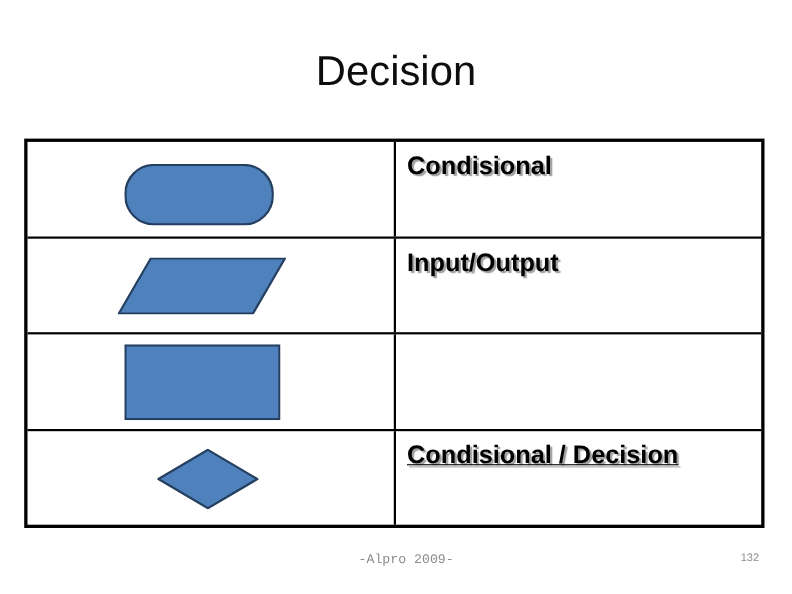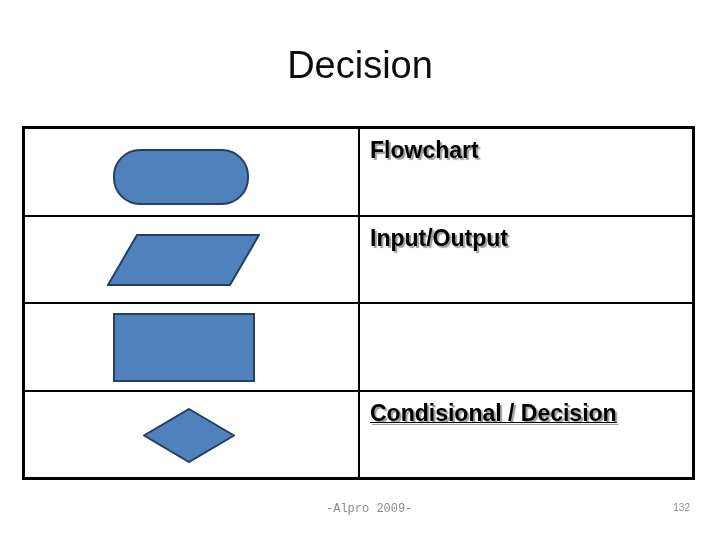--- a/index.html
+++ b/index.html
@@ -100,21 +100,21 @@
 
 <div class="symbol-table">
 
   <div class="table-row">
     <div class="shape-cell">
       <svg class="shape-svg svg-terminator" width="136" height="56" viewBox="0 0 136 56">
         <rect x="1" y="1" width="134" height="54" rx="26" ry="26" stroke-width="2" fill="#4F81BD" stroke="#243F60"></rect>
       </svg>
     </div>
     <div class="label-cell">
-      <span class="row-label">Flowchart</span>
+      <span class="row-label">Condisional</span>
     </div>
   </div>
 
   <div class="table-row">
     <div class="shape-cell">
       <svg class="shape-svg svg-parallelogram" width="153" height="52" viewBox="0 0 153 52">
         <polygon points="30,1 152,1 123,51 1,51" stroke-width="2" fill="#4F81BD" stroke="#243F60"></polygon>
       </svg>
     </div>
     <div class="label-cell">

